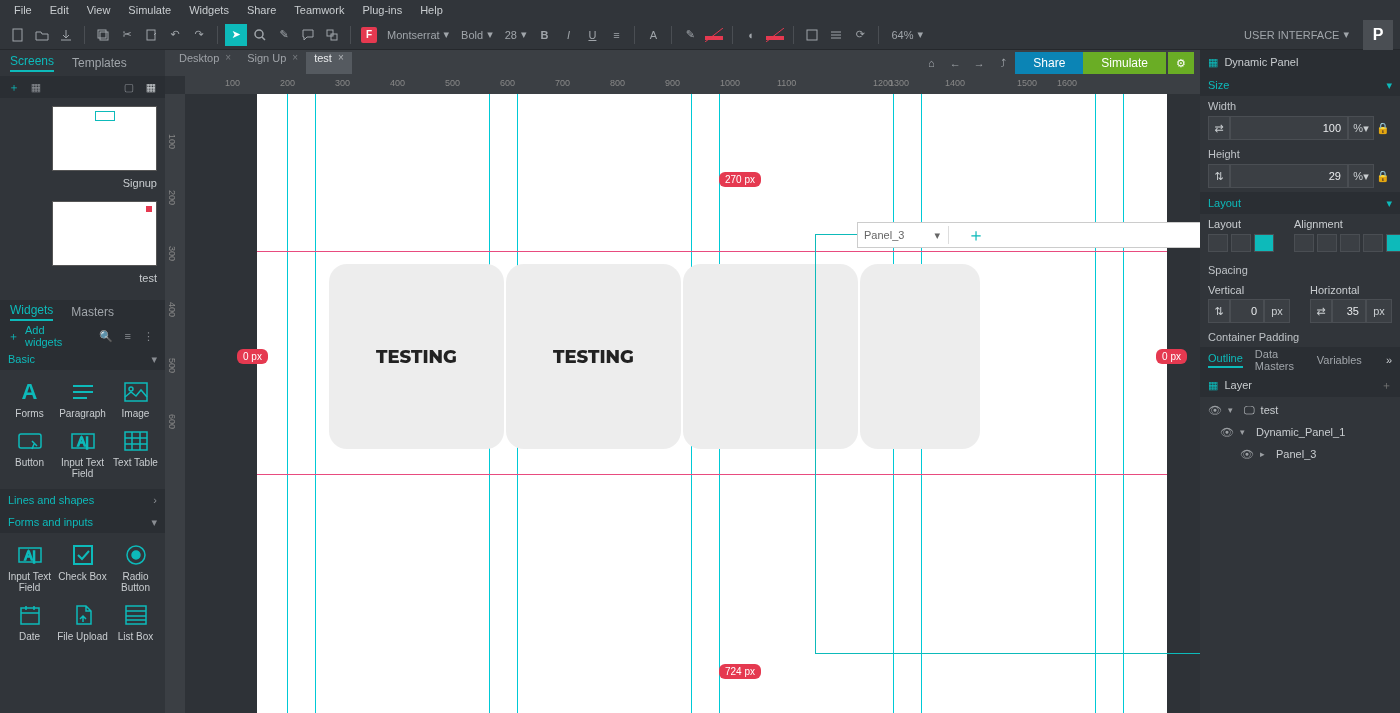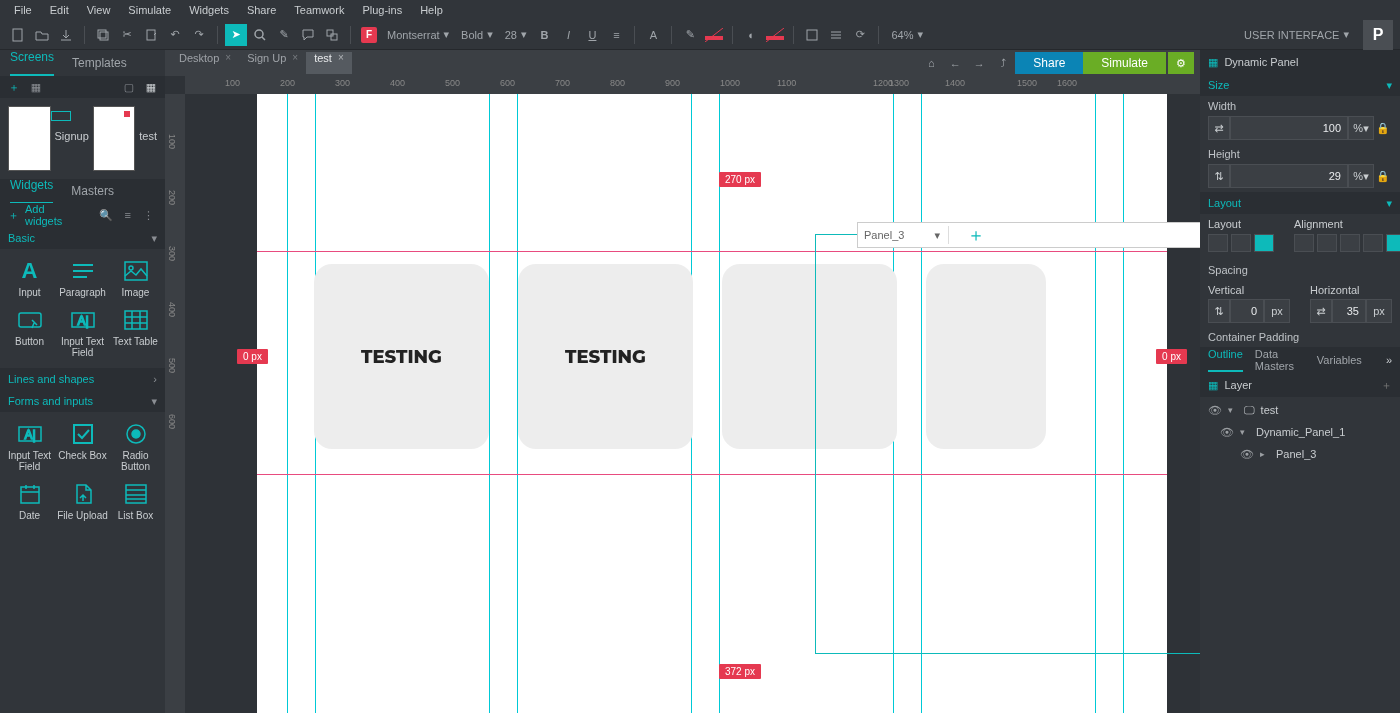--- a/index.html
+++ b/index.html
@@ -8,25 +8,25 @@
 .menubar span{padding:2px 8px;cursor:pointer}
 .toolbar2{height:30px;background:#31353a;display:flex;align-items:center;padding:0 6px;border-bottom:1px solid #25282c}
 .tb-ic{width:22px;height:22px;display:flex;align-items:center;justify-content:center;cursor:pointer;color:#a0a5aa;margin:0 1px}
 .tb-sep{width:1px;height:18px;background:#4a4e53;margin:0 6px}
 .tb-dd{display:flex;align-items:center;height:20px;padding:0 6px;gap:4px;color:#a0a5aa;cursor:pointer;font-size:11px}
 .fflag{width:16px;height:16px;background:#e53950;display:inline-flex;align-items:center;justify-content:center;color:#fff;font-size:10px;font-weight:bold;border-radius:2px}
 .main{display:flex;height:663px}
 .col{display:flex;flex-direction:column}
 .leftcol{width:165px;background:#31353a}
 .left-tabs{height:26px;display:flex;align-items:center;padding:0 10px;gap:18px;font-size:12px}
-.tab-a{color:#0dbaba;border-bottom:2px solid #0dbaba;padding-bottom:10px}
+.tab-a{color:#0dbaba;border-bottom:2px solid #0dbaba;padding-bottom:2px}
 .tab-i{color:#a0a5aa}
 .thumbrow{height:22px;display:flex;align-items:center;padding:0 6px;gap:6px;background:#2a2e33}
 .sq-ic{width:16px;height:16px;display:flex;align-items:center;justify-content:center;color:#0dbaba;cursor:pointer}
-.thumbs{padding:8px;display:flex;flex-direction:row;gap:4px;align-items:center}
+.thumbs{padding:8px;display:flex;flex-direction:column;gap:4px;align-items:flex-end}
 .thumb{width:105px;height:65px;background:#fff;border:1px solid #555}
 .tlabel{text-align:center;font-size:11px;margin-top:2px;margin-bottom:8px}
 .wmtabs{height:24px;display:flex;align-items:center;padding:0 10px;gap:18px;background:#2a2e33;font-size:12px}
 .addw{height:24px;display:flex;align-items:center;padding:0 8px;gap:6px;color:#0dbaba;background:#2a2e33;font-size:11px}
 .addw .sp{flex:1}
 .addw .ic{color:#8a8e93;cursor:pointer;padding:0 3px}
 .acc{height:22px;display:flex;align-items:center;padding:0 8px;color:#0dbaba;font-size:11px;background:#2a2e33;justify-content:space-between;cursor:pointer}
 .wgrid{display:grid;grid-template-columns:repeat(3,1fr);padding:6px 4px;text-align:center;gap:2px}
 .wcell{display:flex;flex-direction:column;align-items:center;gap:4px;padding:4px 0;font-size:10px;color:#c9cdd0;cursor:pointer}
 .wicon{width:28px;height:24px;display:flex;align-items:center;justify-content:center;color:#0dbaba;font-size:18px}
@@ -44,22 +44,22 @@
 .canvaswrap{flex:1;position:relative;overflow:hidden;background:#2e3237}
 .hruler{position:absolute;top:0;left:20px;right:0;height:18px;background:#3b3f44;display:flex;align-items:center}
 .hruler .tick{position:absolute;top:2px;font-size:9px;color:#888}
 .vruler{position:absolute;top:18px;left:0;width:20px;height:640px;background:#3b3f44}
 .vruler .tick{position:absolute;left:2px;font-size:9px;color:#888;writing-mode:vertical-lr}
 .cv{position:absolute;left:92px;top:18px;width:910px;height:640px;background:#fff;background-image:radial-gradient(#d8d8d8 0.5px,transparent 0.5px);background-size:10px 10px}
 .gl{position:absolute;background:#00c9d6}
 .gl.v{top:0;bottom:0;width:1px}
 .ml{position:absolute;background:#e84b7f}
 .ml.h{left:0;right:0;height:1px}
-.badge{position:absolute;background:#e53950;color:#fff;font-size:10px;padding:2px 6px;border-radius:1px}
-.cards{position:absolute;top:170px;left:57px;display:flex;gap:29px}
+.badge{position:absolute;background:#e53950;color:#fff;font-size:10px;padding:2px 6px;border-radius:6px}
+.cards{position:absolute;top:170px;left:72px;display:flex;gap:2px}
 .card{width:175px;height:185px;background:#ededed;border-radius:18px;display:flex;align-items:center;justify-content:center;font-weight:800;font-size:18px;font-family:Montserrat,Arial;color:#222}
 .selbox{position:absolute;top:140px;left:558px;right:-65px;height:420px;border:1px solid #0dbaba}
 .floatbar{position:absolute;top:128px;left:600px;width:390px;height:26px;background:#fff;border:1px solid #ccc;display:flex;align-items:center;padding:0 6px;gap:8px;font-size:11px;color:#666}
 .floatbar .dd{display:flex;align-items:center;gap:30px}
 .plusic{color:#0dbaba;font-size:18px;margin-left:10px}
 .right{width:200px;background:#31353a;display:flex;flex-direction:column}
 .rtabs{height:26px;display:flex;align-items:center;padding:0 10px;gap:16px;font-size:12px}
 .rhdr{height:24px;display:flex;align-items:center;padding:0 8px;gap:6px;background:#2a2e33;font-size:11px}
 .sec{height:22px;display:flex;align-items:center;justify-content:space-between;padding:0 8px;color:#0dbaba;font-size:11px;background:#2a2e33;cursor:pointer}
 .prow{display:flex;flex-direction:column;padding:4px 8px;gap:4px;font-size:11px}
@@ -255,21 +255,21 @@
       <span class="ic">≡</span>
       <span class="ic">⋮</span>
     </div>
     <div class="acc">
       <span>Basic</span>
         <span style="color:#8a8e93">▾</span>
     </div>
     <div class="wgrid">
       <div class="wcell">
           <div class="wicon" style="font-weight:bold;font-size:22px">A</div>
-          <span>Input</span>
+          <span>Forms</span>
         </div>
       <div class="wcell">
           <div class="wicon">
             <svg width="24" height="18" fill="none" stroke-width="2">
               <path d="M2 3h20M2 9h20M2 15h14"></path>
             </svg>
           </div>
           <span>Paragraph</span>
         </div>
       <div class="wcell">
@@ -434,21 +434,21 @@
         <div class="gl v" style="left:462px"></div>
         <div class="gl v" style="left:636px"></div>
         <div class="gl v" style="left:664px"></div>
         <div class="gl v" style="left:838px"></div>
         <div class="gl v" style="left:866px"></div>
         <div class="ml h" style="top:157px"></div>
         <div class="ml h" style="top:380px"></div>
         <div class="badge" style="top:78px;left:462px">270 px</div>
         <div class="badge" style="top:255px;left:-20px">0 px</div>
         <div class="badge" style="top:255px;right:-20px">0 px</div>
-        <div class="badge" style="top:570px;left:462px">372 px</div>
+        <div class="badge" style="top:570px;left:462px">724 px</div>
         <div class="cards">
           <div class="card">TESTING</div>
           <div class="card">TESTING</div>
           <div class="card"></div>
           <div class="card" style="width:120px"></div>
         </div>
         <div class="selbox"></div>
         <div class="floatbar">
           <div class="dd">
               <span>Panel_3</span>

